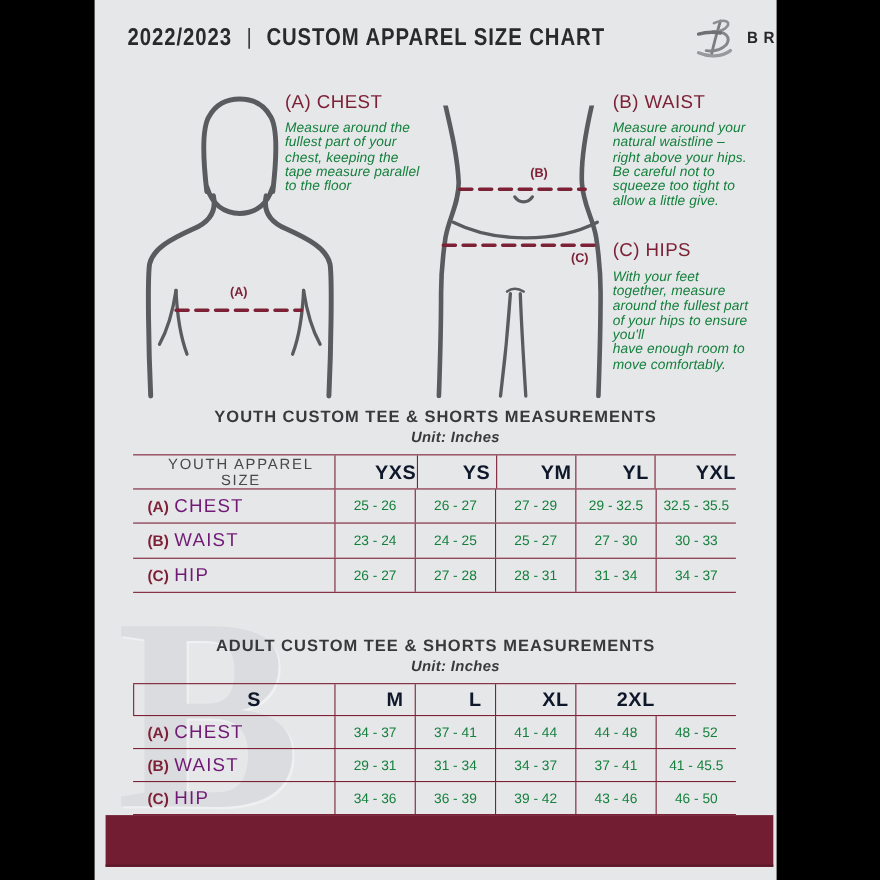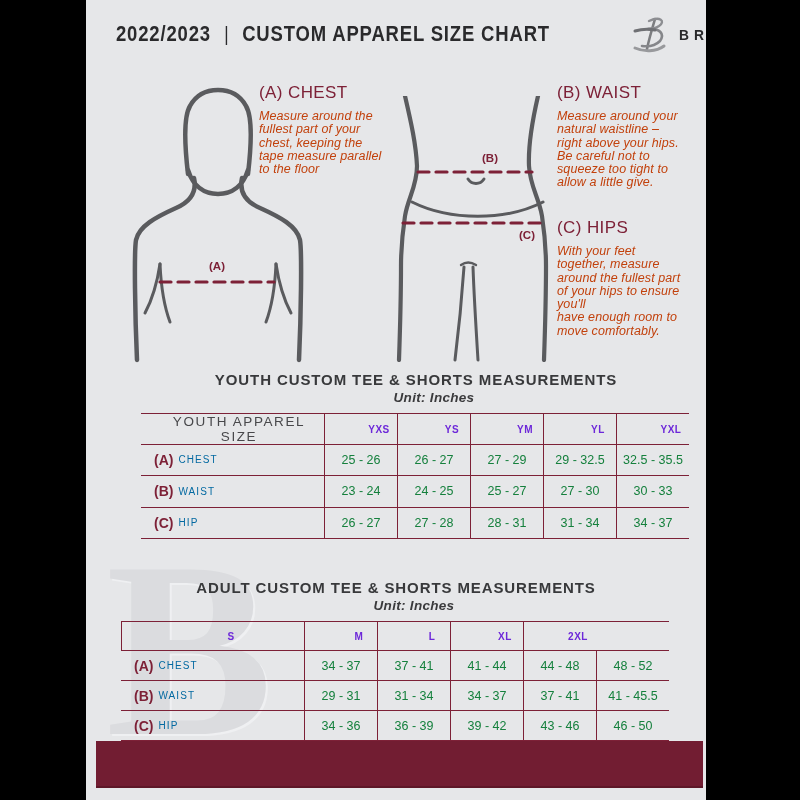--- a/index.html
+++ b/index.html
@@ -17,38 +17,38 @@
   .hdr-divider { font-size:20px; color:#2a2a2c; font-weight:400; padding:0 2px; }
   .hdr-right { display:flex; align-items:center; gap:10px; }
   .brand { font-size:15px; font-weight:bold; color:#28282a; letter-spacing:5.5px; transform:scaleX(.92); transform-origin:left center; }
 
   
   .figures { position:absolute; top:68px; left:0; width:100%; height:298px; }
   .fig { position:absolute; }
   .marker { position:absolute; width:40px; text-align:center; font-size:11.5px; font-weight:bold; color:#7d2137; }
   .guide-block { position:absolute; width:158px; }
   .guide-heading { font-size:17px; font-weight:normal; color:#7d2137; letter-spacing:.4px; margin-bottom:7px; }
-  .guide-body { font-size:12.5px; font-style:italic; color:#c2410c; line-height:13.3px; white-space:pre-line; letter-spacing:.1px; }
+  .guide-body { font-size:12.5px; font-style:italic; color:#15803d; line-height:13.3px; white-space:pre-line; letter-spacing:.1px; }
 
   
   .tbl-section { position:absolute; left:0; width:100%; z-index:2; }
   .tbl-title { text-align:center; font-size:15px; font-weight:bold; color:#38393b; letter-spacing:.9px; }
   .tbl-unit { text-align:center; font-size:13.5px; font-weight:bold; font-style:italic; color:#3a3a3c; margin-top:2px; letter-spacing:.3px;padding-left:36px; }
   .size-table { margin:8px 37px 0 35px; }
   .t-row { display:grid; grid-template-columns:183px repeat(5, 1fr); border-bottom:1.5px solid #7d2137;text-align:center; }
   .t-row.first { border-top:1.5px solid #7d2137; }
   .t-cell { display:flex; align-items:center; justify-content:center; }
   .t-cell.sep { border-left:1.5px solid #7d2137; }
   .t-cell.lead { justify-content:flex-start; padding-left:13px; }
   .yr .t-row { height:31.5px; }
   .ar .t-row { height:30px; }
   .col1-header { font-size:13.5px; color:#48484b; letter-spacing:1.6px; }
-  .size-head { font-size:10px; font-weight:bold; color:#6d28d9; letter-spacing:.5px;padding-left:36px; }
+  .size-head { font-size:18px; font-weight:bold; color:#0f172a; letter-spacing:.5px;padding-left:36px; }
   .row-prefix { font-size:14px; font-weight:bold; color:#7d2137; margin-right:5px; }
-  .row-label { font-size:10px; color:#0369a1; letter-spacing:1.1px; }
+  .row-label { font-size:17px; color:#701a75; letter-spacing:1.1px; }
   .val { font-size:12.5px; color:#15803d; }
 
   
   .watermark { position:absolute; left:20px; top:552px; font-family:"Liberation Serif", serif;
                font-weight:bold; font-size:250px; line-height:.78; color:#dbdcdf; z-index:1;
                text-shadow:2px 2px 0 #eff0f2; user-select:none; }
   .footer-bar { position:absolute; left:10px; top:741px; width:607px; height:47px;
                 background:#721d32; border-bottom:2px solid #5e1728; z-index:3; }
 
   svg { display:block; }
@@ -135,21 +135,21 @@
 natural waistline –
 right above your hips.
 Be careful not to
 squeeze too tight to
 allow a little give.</div>
     </div>
   </div>
 
   <div class="watermark">B</div>
 
-  <div class="tbl-section" style="top:371px;margin-left:20px;">
+  <div class="tbl-section" style="top:371px;">
     <div class="tbl-title">YOUTH CUSTOM TEE &amp; SHORTS MEASUREMENTS</div>
     <div class="tbl-unit">Unit: Inches</div>
     <div class="size-table yr">
       <div class="t-row first">
         <div class="t-cell lead col1-header">YOUTH APPAREL SIZE</div>
         <div class="t-cell sep size-head">YXS</div>
         <div class="t-cell sep size-head">YS</div>
         <div class="t-cell sep size-head">YM</div>
         <div class="t-cell sep size-head">YL</div>
         <div class="t-cell sep size-head">YXL</div>

